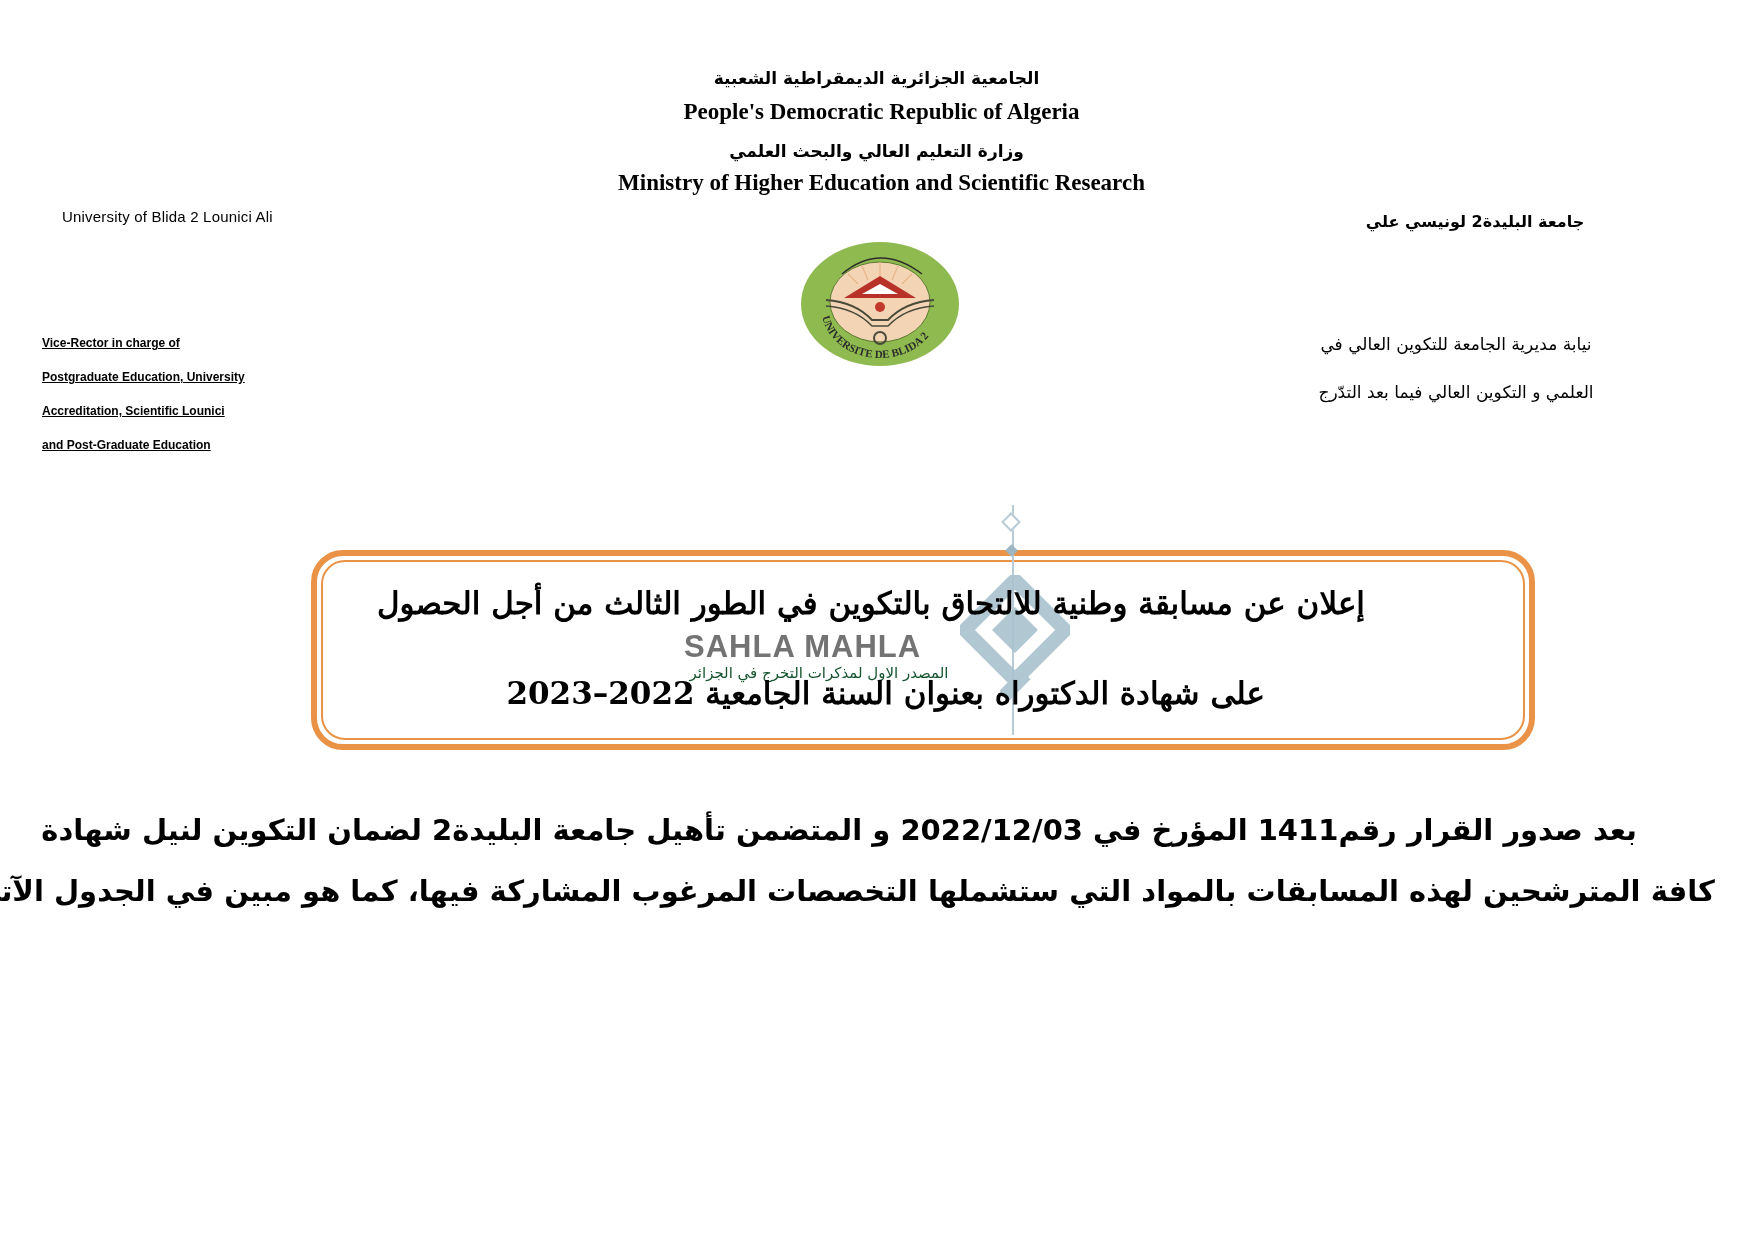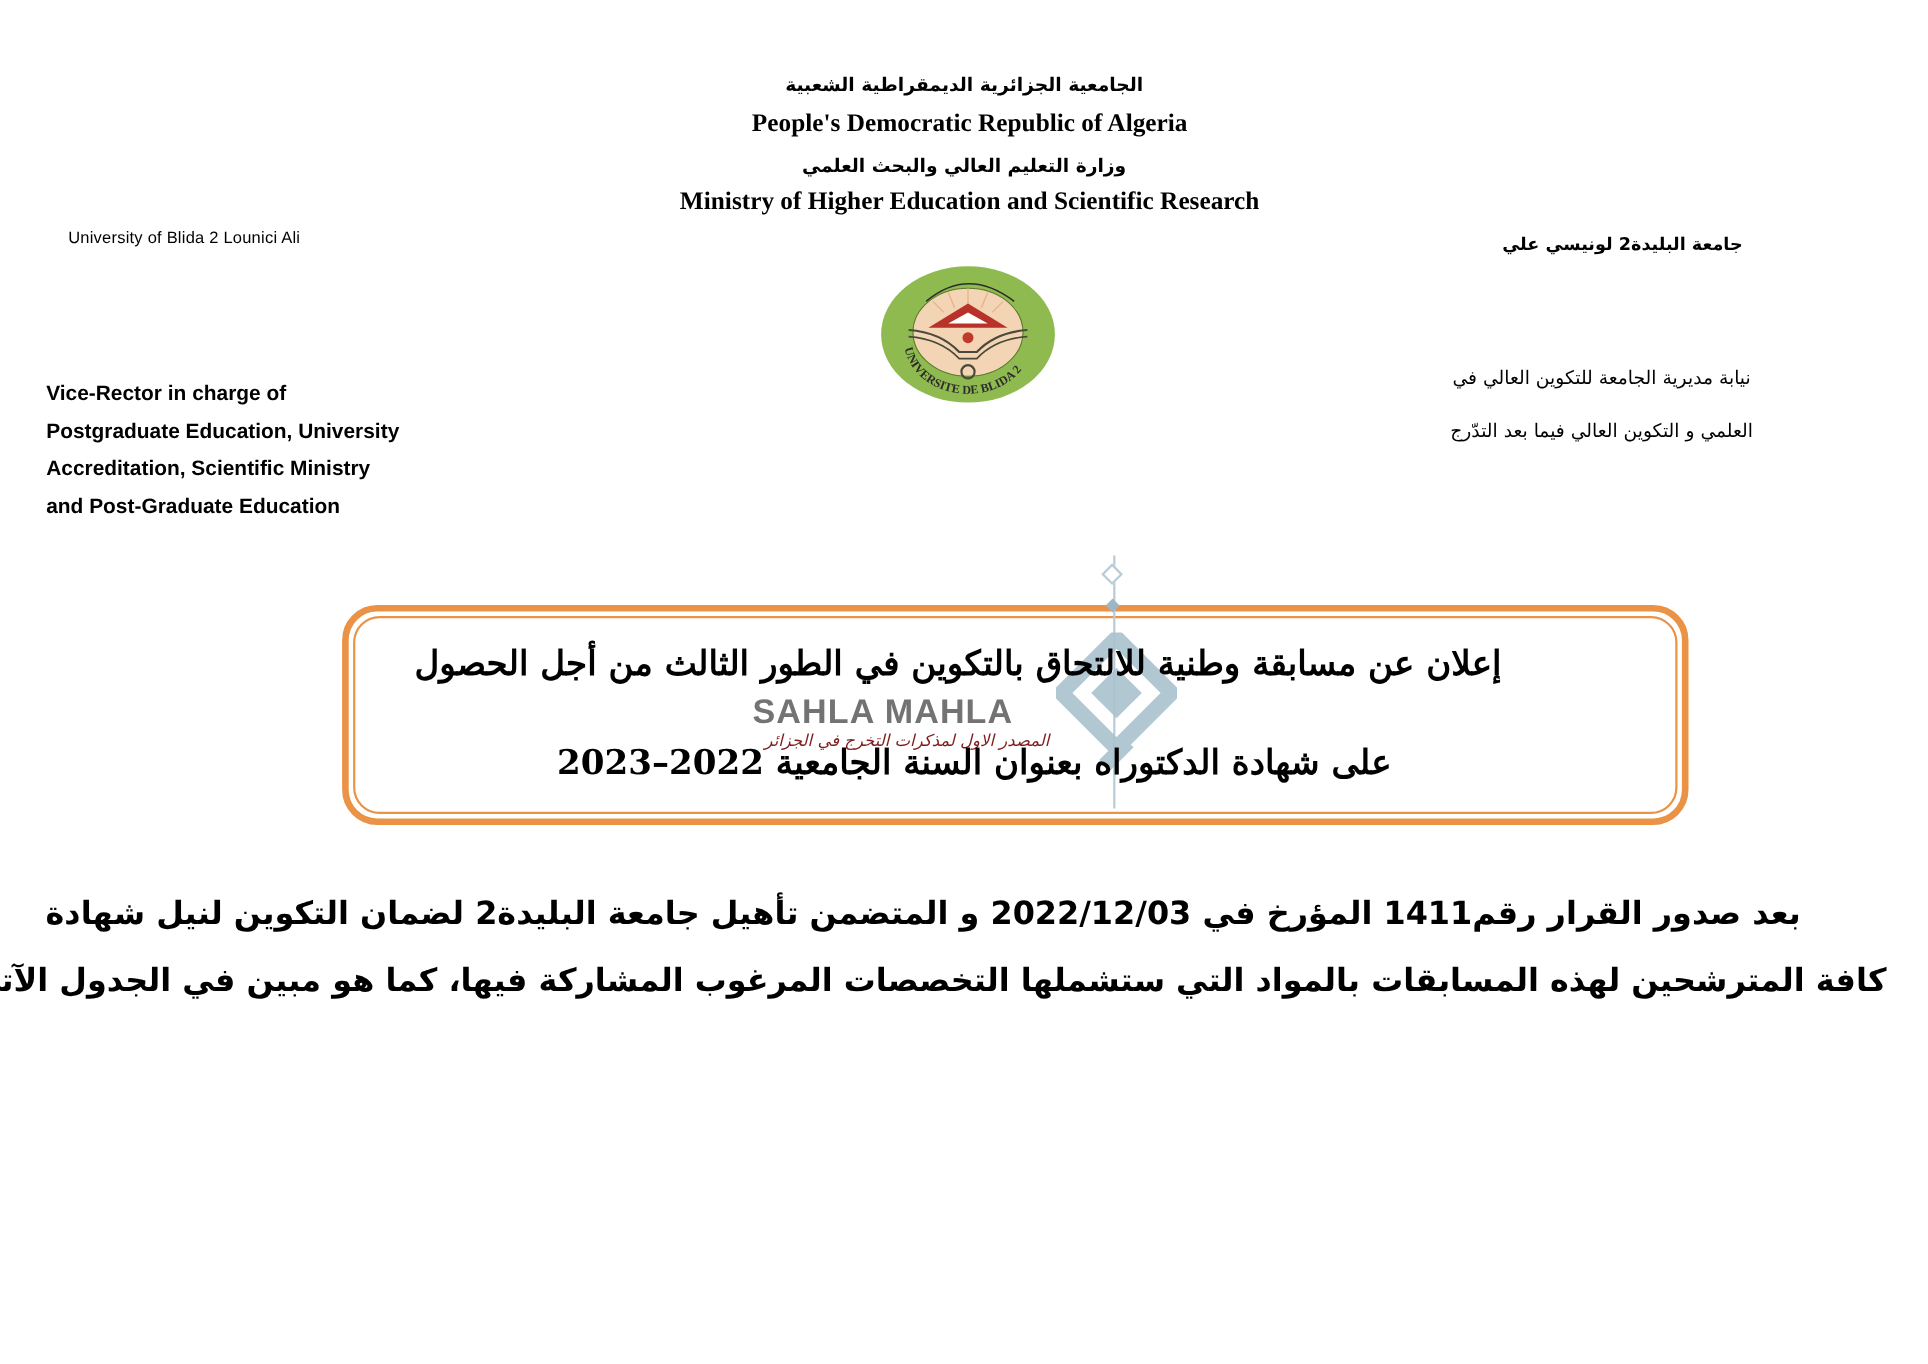--- a/index.html
+++ b/index.html
@@ -8,37 +8,37 @@
   .serif { font-family: "Liberation Serif", "DejaVu Serif", serif; }
   .sans { font-family: "Liberation Sans", "DejaVu Sans", sans-serif; }
   .ar { direction: rtl; font-family: "DejaVu Sans", "Liberation Sans", sans-serif; }
 
   .hdr-ar { left: 0; width: 1753px; text-align: center; font-size: 17px; font-weight: bold; }
   .hdr-en { left: 0; width: 1763px; text-align: center; font-size: 23px; font-weight: bold; }
 
   .uni-en { left: 62px; top: 208px; font-size: 15px; font-weight: normal; letter-spacing: 0.2px; }
   .uni-ar { left: 1360px; width: 230px; top: 212px; font-size: 16px; font-weight: bold; text-align: center; }
 
-  .vr { left: 42px; top: 342px; font-size: 19px; font-weight: bold; line-height: 34px; }
+  .vr { left: 42px; top: 326px; font-size: 12px; font-weight: bold; line-height: 34px; text-decoration: underline; }
   .vr div { white-space: nowrap; }
 
   .dir { left: 1268px; width: 376px; top: 320px; font-size: 17px; font-weight: normal; line-height: 48px; text-align: center; }
   .dir div { white-space: nowrap; }
 
   .logo { left: 800px; top: 240px; width: 160px; height: 128px; }
 
   .frame-outer { left: 311px; top: 550px; width: 1224px; height: 200px; border: 6px solid #ea9346; border-radius: 32px; box-sizing: border-box; }
   .frame-inner { left: 321px; top: 560px; width: 1204px; height: 180px; border: 2px solid #ea9346; border-radius: 24px; box-sizing: border-box; }
 
   .title1 { left: 320px; width: 1045px; top: 585px; font-size: 31px; font-weight: bold; text-align: right; font-family: "DejaVu Serif", "Liberation Serif", serif; direction: rtl; }
   .title2 { left: 320px; width: 945px; top: 675px; font-size: 31px; font-weight: bold; text-align: right; font-family: "DejaVu Serif", "Liberation Serif", serif; direction: rtl; }
 
   .wm-line { left: 1012px; top: 505px; width: 2px; height: 230px; background: #b8cbd6; }
   .wm-text { left: 684px; top: 629px; font-size: 31px; font-weight: bold; color: #737373; letter-spacing: 1px; }
-  .wm-sub { left: 684px; top: 664px; width: 270px; font-size: 15px; color: #7f1d1d; direction: rtl; text-align: right; font-family: "DejaVu Sans", sans-serif; font-style: italic; }
+  .wm-sub { left: 684px; top: 664px; width: 270px; font-size: 15px; color: #14532d; direction: rtl; text-align: center; font-family: "DejaVu Sans", sans-serif; }
   .wm-glyph { left: 960px; top: 575px; width: 110px; height: 130px; }
 
   .body-text { left: 50px; width: 1665px; top: 800px; direction: rtl; font-family: "DejaVu Sans", "Liberation Sans", sans-serif; font-weight: bold; font-size: 29px; line-height: 61px; text-align: justify; }
   .body-text div { white-space: nowrap; }
   .bl1 { padding-right: 78px; }
 </style>
 </head>
 <body>
 
 <div class="abs hdr-ar ar" style="top:68px;">الجامعية الجزائرية الديمقراطية الشعبية</div>
@@ -70,21 +70,21 @@
     <text font-family="Liberation Serif, serif" font-size="11" font-weight="bold" fill="#2c2c2c">
       <textPath href="#arcb" startOffset="4%">UNIVERSITE DE BLIDA 2</textPath>
     </text>
     <path d="M42,34 Q80,2 122,34" fill="none" stroke="#2c2c2c" stroke-width="1.4"></path>
   </svg>
 </div>
 
 <div class="abs vr sans">
   <div>Vice-Rector in charge of</div>
   <div>Postgraduate Education, University</div>
-  <div>Accreditation, Scientific Ministry</div>
+  <div>Accreditation, Scientific Lounici</div>
   <div>and Post-Graduate Education</div>
 </div>
 
 <div class="abs dir ar">
   <div>نيابة مديرية الجامعة للتكوين العالي في</div>
   <div>العلمي و التكوين  العالي فيما بعد التدّرج</div>
 </div>
 
 <div class="abs frame-outer"></div>
 <div class="abs frame-inner"></div>

